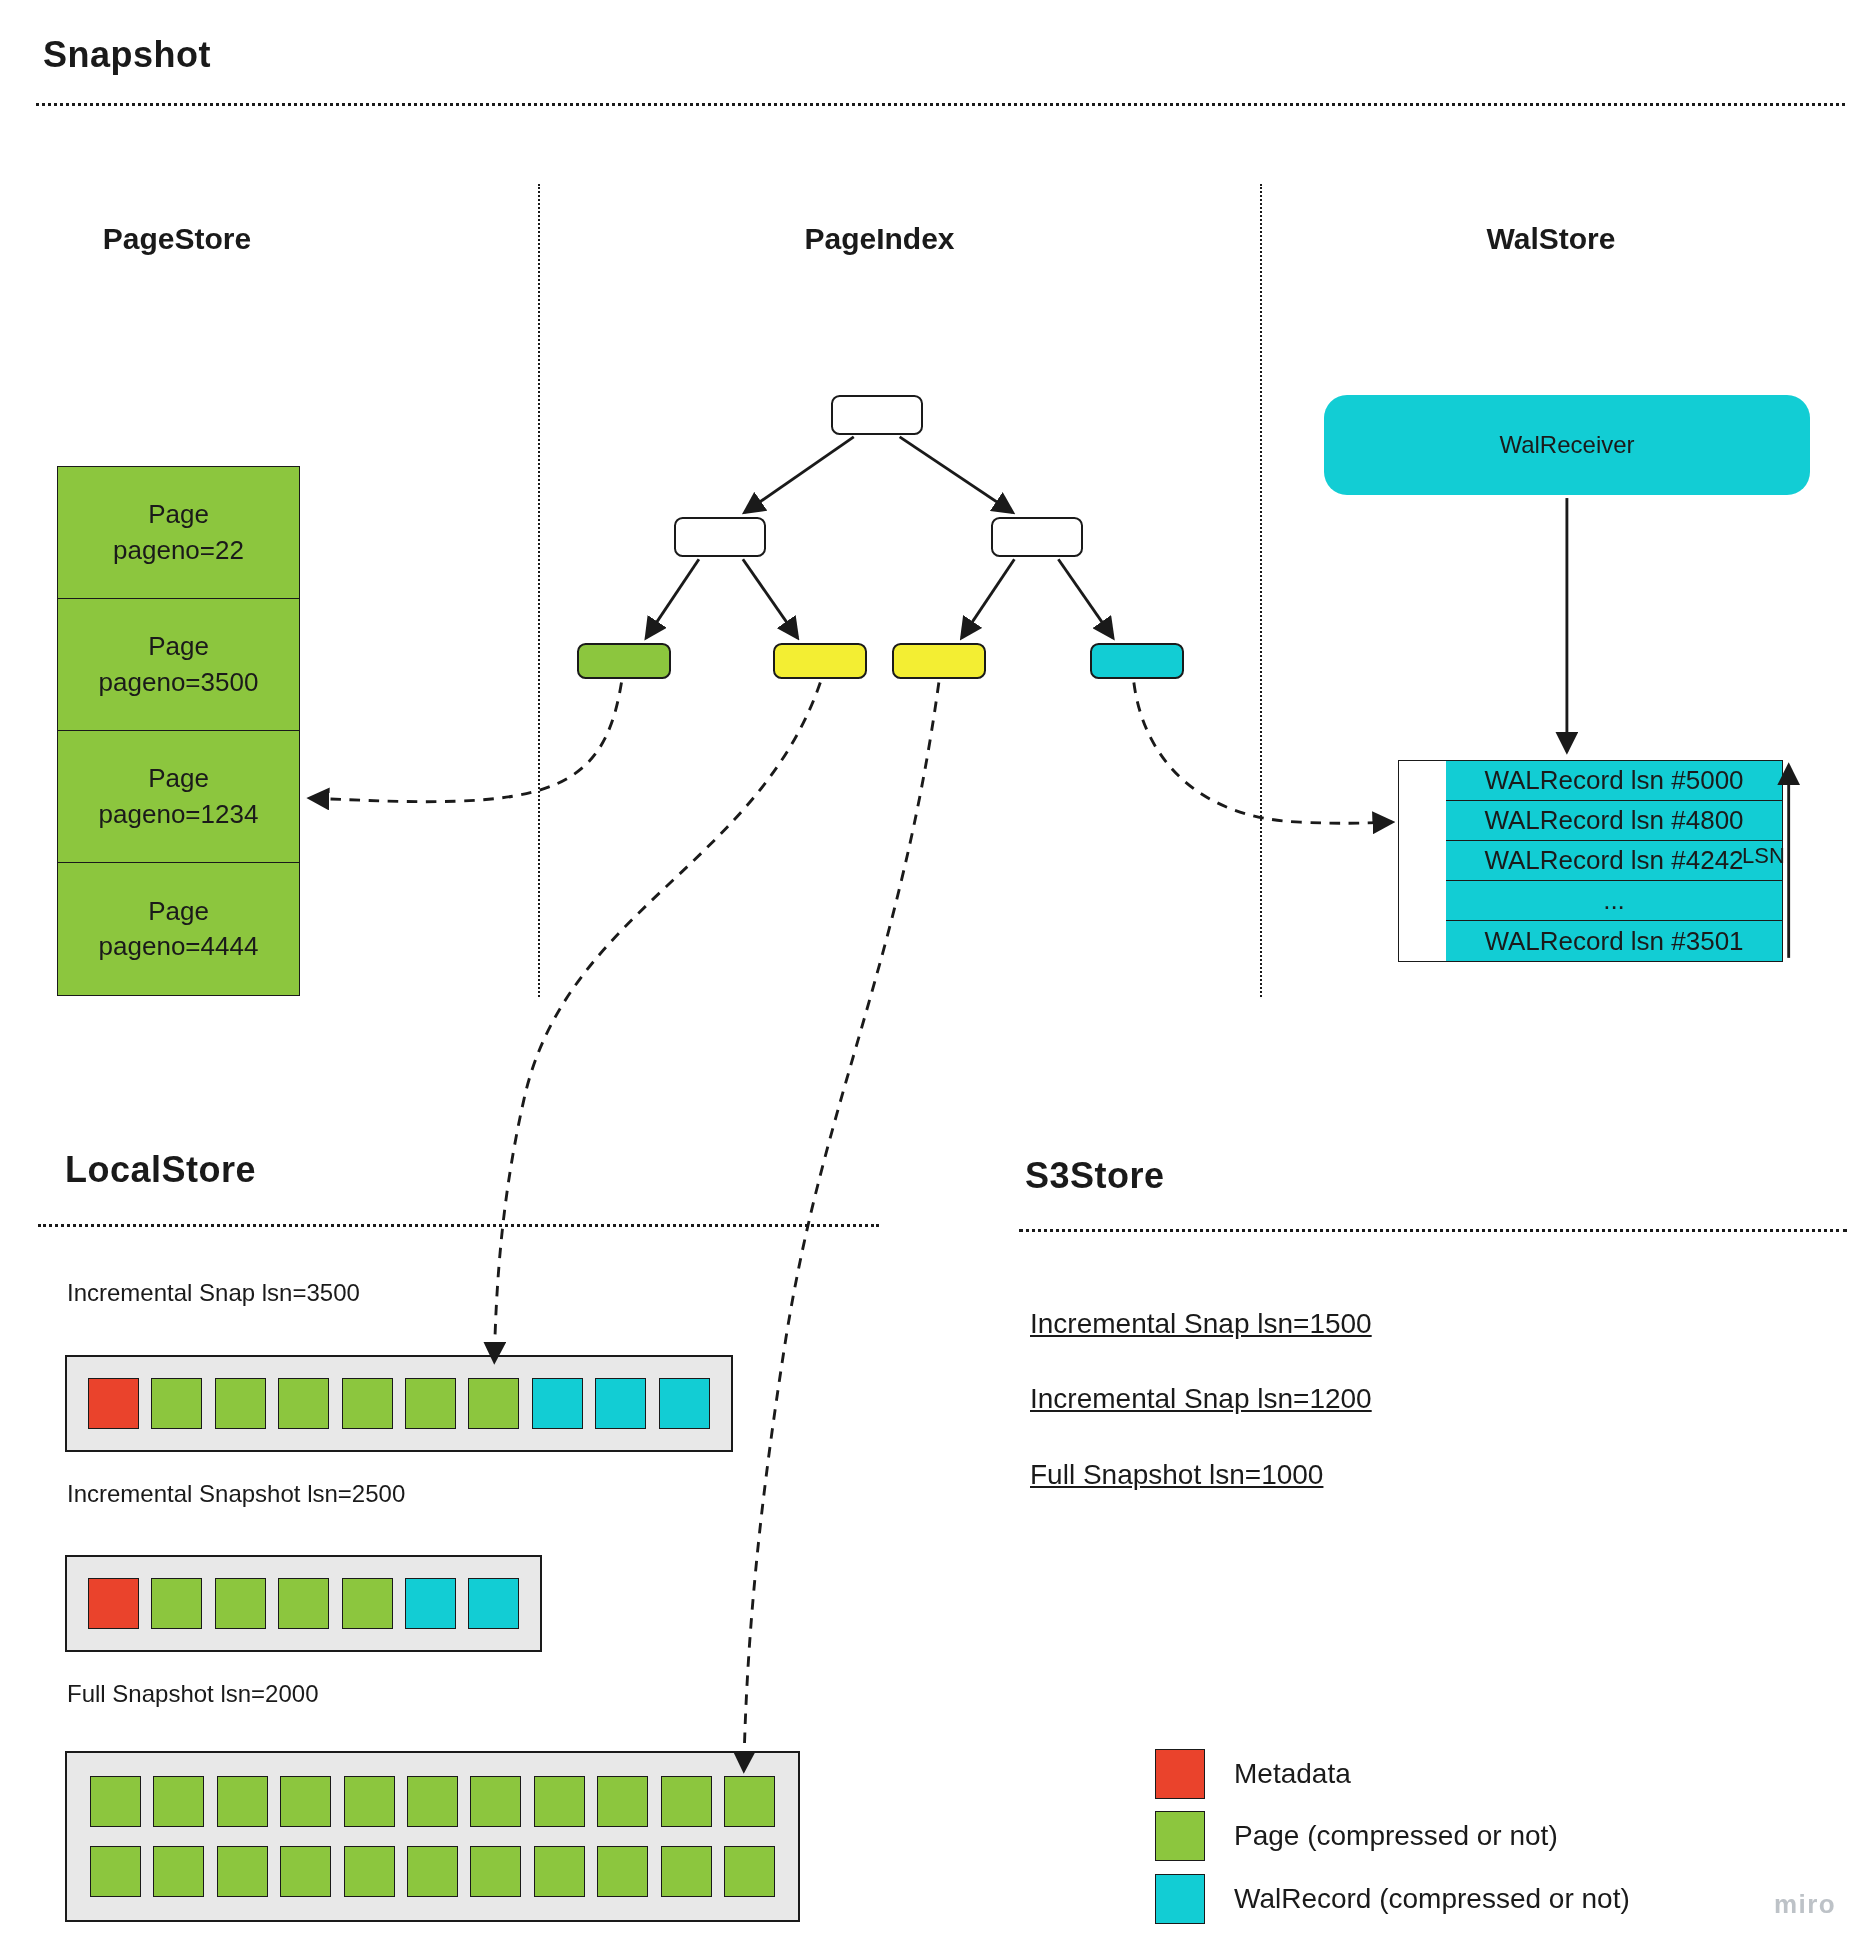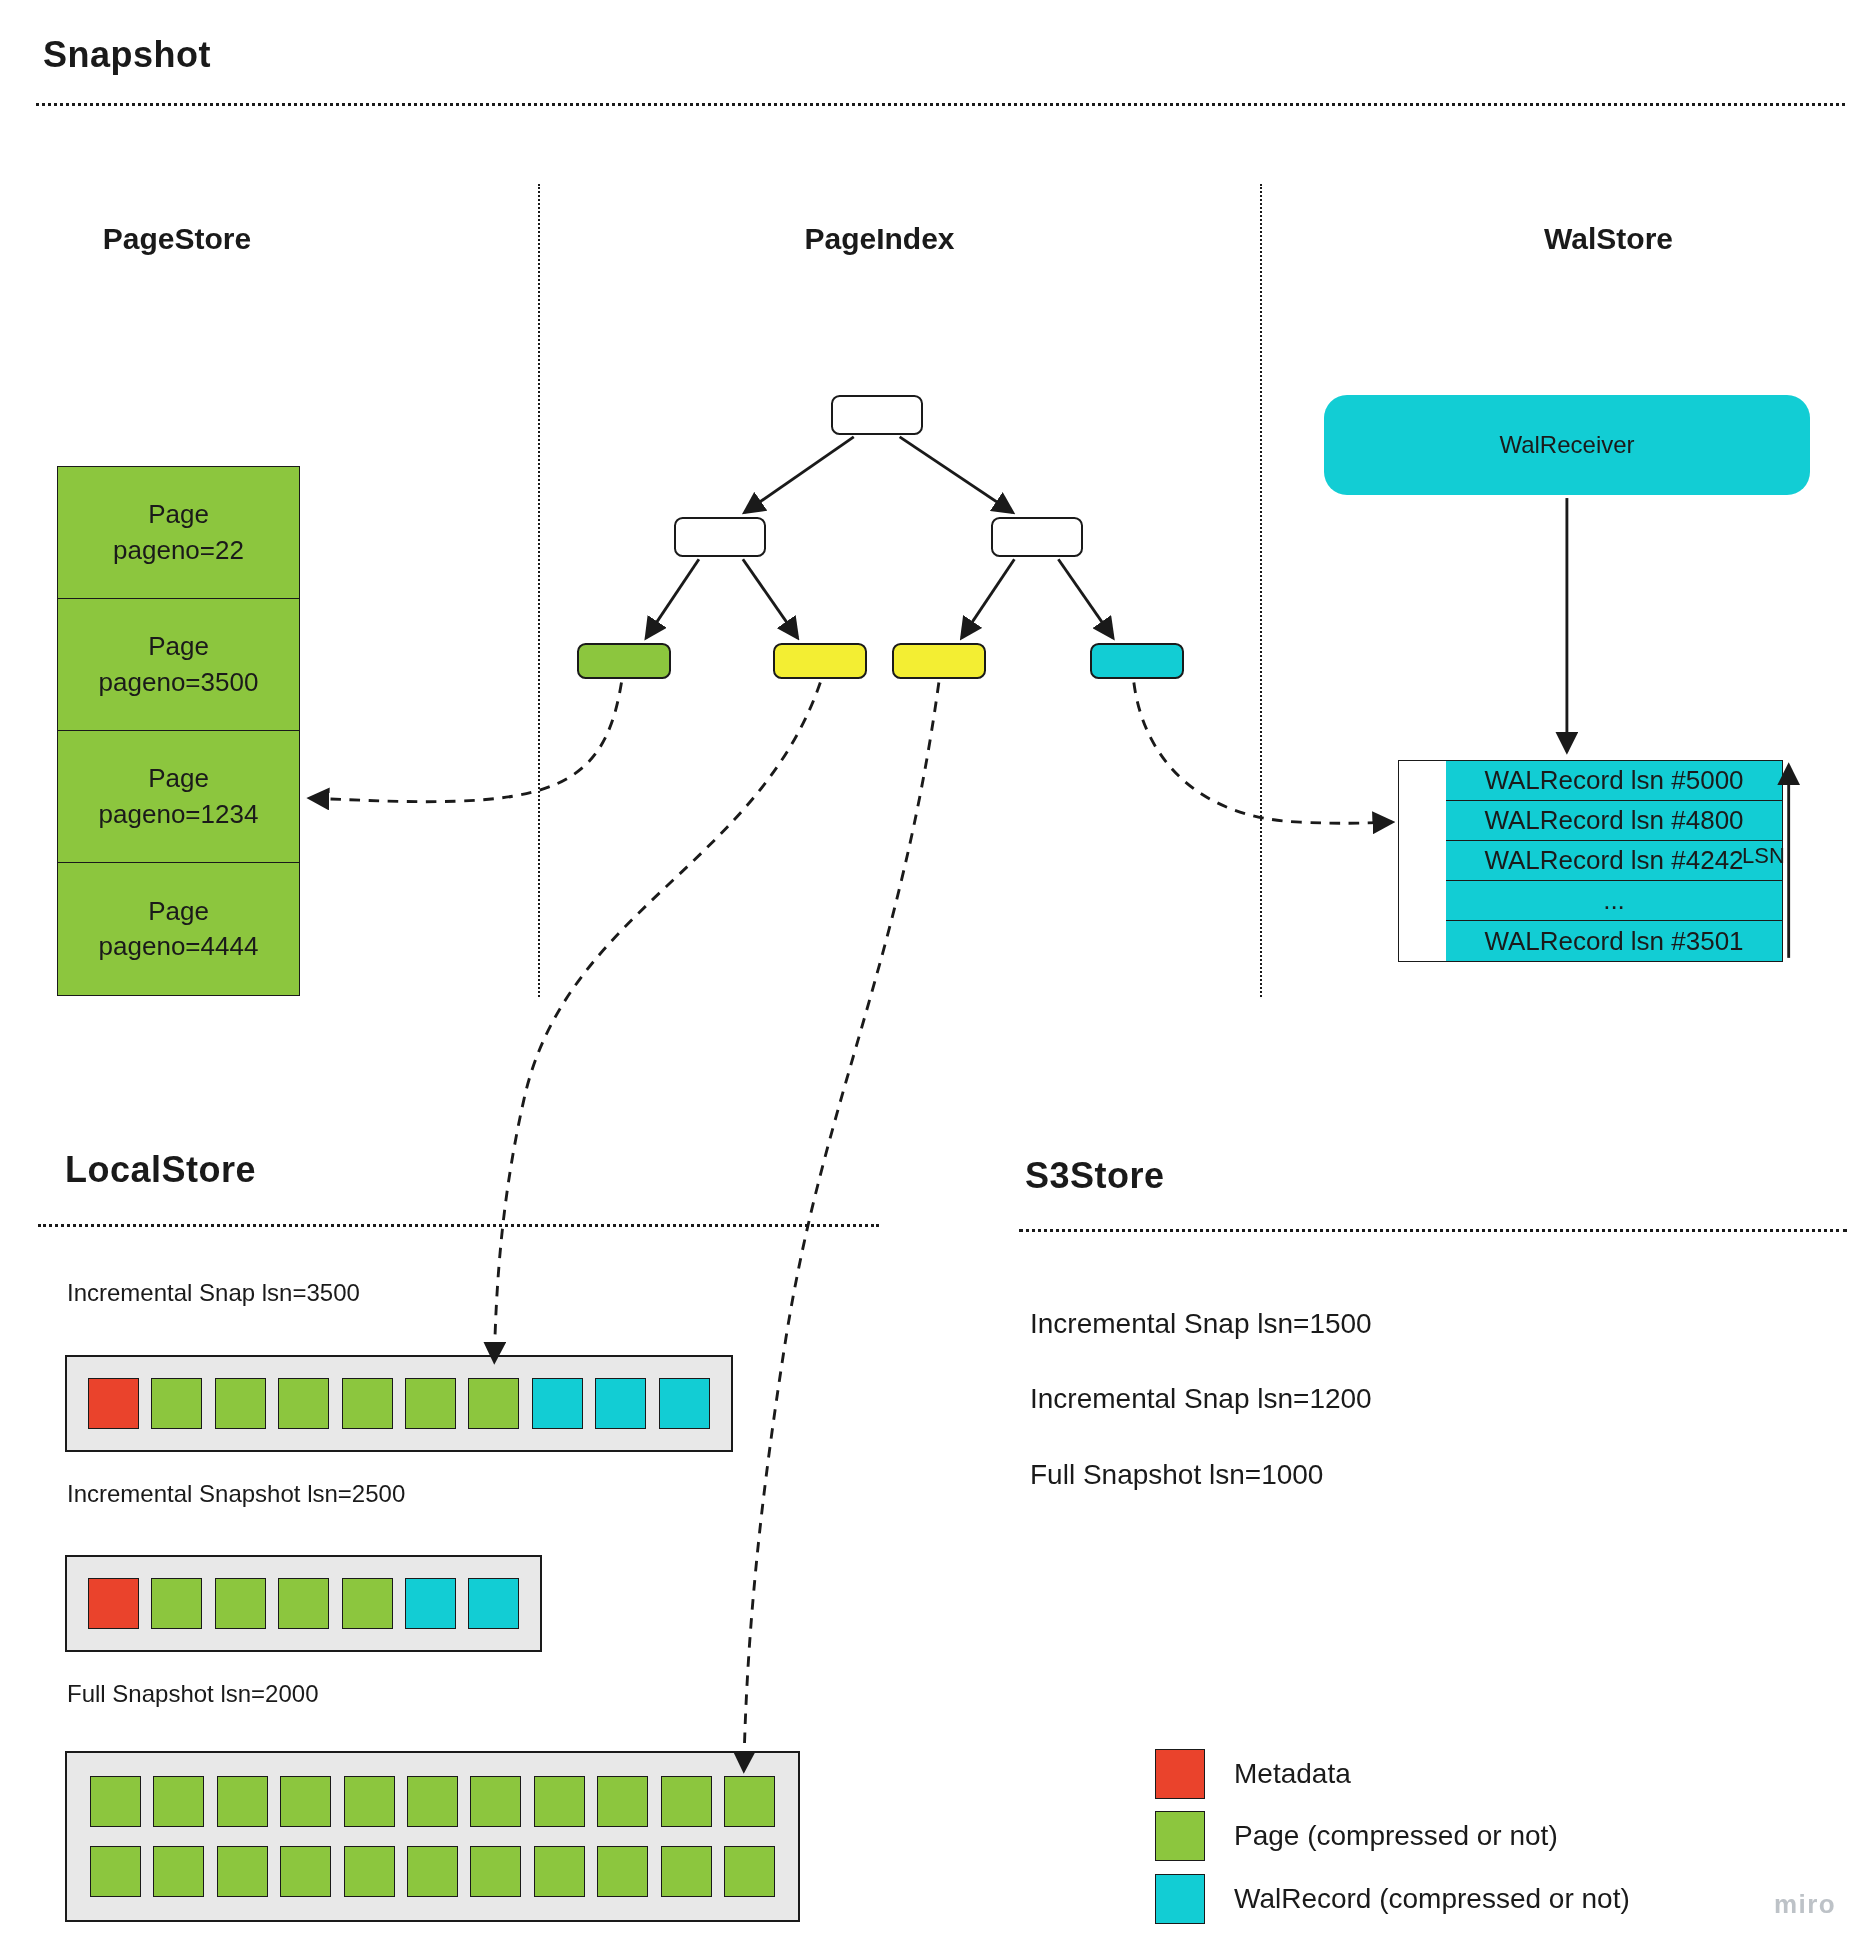--- a/index.html
+++ b/index.html
@@ -42,41 +42,41 @@
   .snap-label { position:absolute; font-size:24px; }
   .tray {
     position:absolute; background:var(--c-tray,#e8e8e8);
     border:2.9px solid var(--c-border,#1a1a1a);
     display:flex; gap:12.4px; padding:21px;
   }
   .tray.rows { flex-direction:column; gap:19px; padding:23px; }
   .tray .cellrow { display:flex; gap:12.4px; }
   .cell { width:51px; height:51px; border:1.9px solid var(--c-border,#1a1a1a); flex:0 0 auto; }
 
-  .s3-item { position:absolute; font-size:28px; }
+  .s3-item { position:absolute; font-size:28px;text-decoration:underline; }
 
   .legend-item { position:absolute; display:flex; align-items:center; gap:29px; }
   .legend-swatch { width:50px; height:50px; border:1.9px solid var(--c-border,#1a1a1a); }
   .legend-label { font-size:28px; }
 
   .watermark { position:absolute; font-size:26px; font-weight:bold; color:#bdc2c7; letter-spacing:1.4px; }
 
   svg.arrows { position:absolute; left:0; top:0; pointer-events:none; }
 </style>
 </head>
 <body>
 
 <div class="canvas">
 
   <div class="section-title" style="left:43px; top:34px;">Snapshot</div>
   <div class="dotted-h" style="left:36px; top:103px; width:1809px;"></div>
 
   <div class="col-title" style="left:72px;  top:222px; width:210px;">PageStore</div>
   <div class="col-title" style="left:760px; top:222px; width:239px;">PageIndex</div>
-  <div class="col-title" style="left:1429px; top:222px; width:244px;text-align:right;">WalStore</div>
+  <div class="col-title" style="left:1429px; top:222px; width:244px;">WalStore</div>
 
   <div class="dotted-v" style="left:538px;  top:184px; height:813px;"></div>
   <div class="dotted-v" style="left:1260px; top:184px; height:813px;"></div>
 
   <div class="page-stack" style="left:57px; top:466px;">
     <div class="page-cell">Page
 pageno=22</div>
     <div class="page-cell">Page
 pageno=3500</div>
     <div class="page-cell">Page

